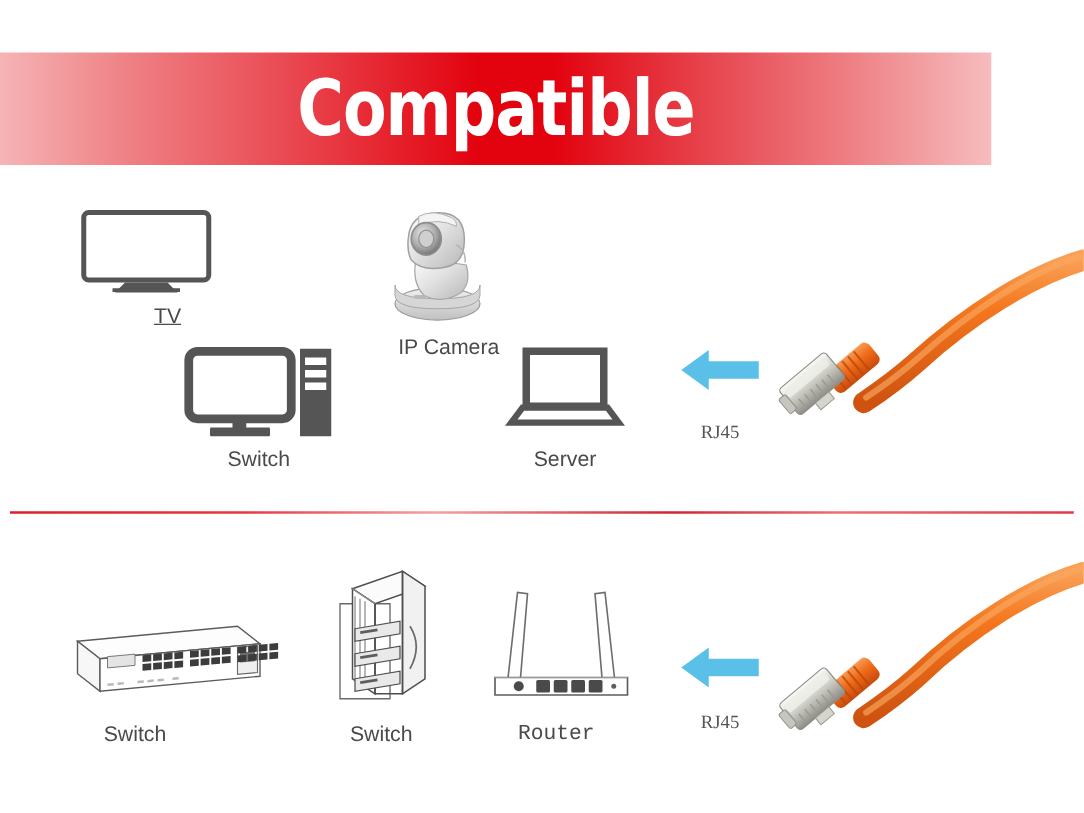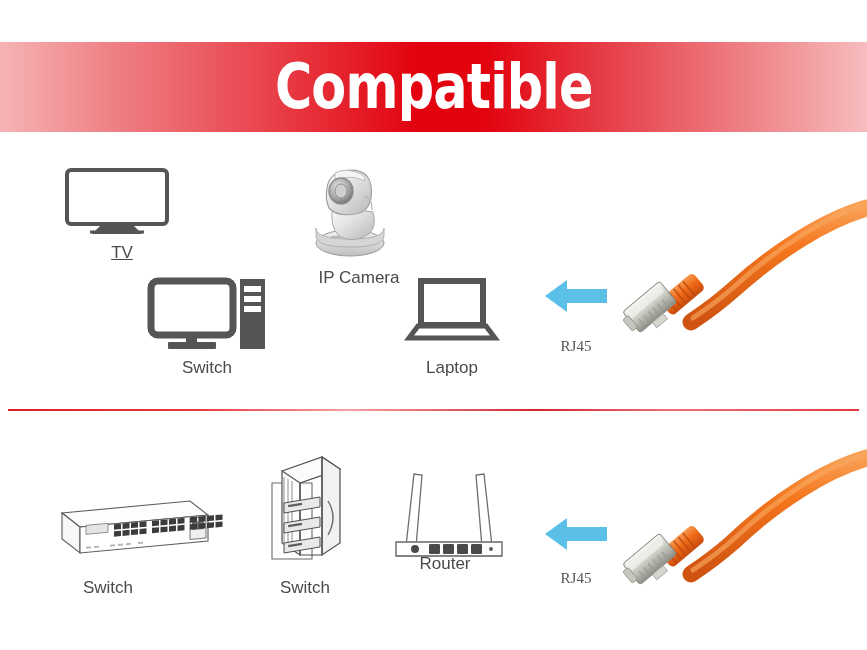--- a/index.html
+++ b/index.html
@@ -13,21 +13,21 @@
     position: relative;
     overflow: hidden;
     font-family: "Liberation Sans", sans-serif;
   }
 
   
   #banner {
     position: absolute;
     left: 0;
     top: 42px;
-    width: 867px;
+    width: 793px;
     height: 90px;
     background: linear-gradient(to right,
         #f6b4b6 0%,
         #ef8488 12%,
         #e9454e 30%,
         #e2030f 48%,
         #e2030f 56%,
         #e74750 72%,
         #ef898d 88%,
         #f7bcbe 100%);
@@ -84,21 +84,21 @@
   <div id="banner-title">Compatible</div>
 </div>
 
 <div class="icon-wrap" style="left:62px; top:166px;">
   <svg width="112" height="70" viewBox="0 0 112 70">
     <rect x="5" y="4" width="100" height="54" rx="4" ry="4" fill="none" stroke="#555" stroke-width="4"></rect>
     <path d="M38 60 L72 60 L80 68 L30 68 Z" fill="#555"></path>
     <path d="M28 66 L82 66" stroke="#555" stroke-width="3"></path>
   </svg>
 </div>
-<div class="label" style="left:66px; top:243px; width:112px;text-decoration:underline;">TV</div>
+<div class="label" style="left:78px; top:243px; width:112px;text-decoration:underline;">TV</div>
 
 <div class="icon-wrap" style="left:305px; top:166px;">
   <svg width="86" height="92" viewBox="0 0 86 92">
     <defs>
       <linearGradient id="camBody" x1="0" y1="0" x2="1" y2="1">
         <stop offset="0%" stop-color="#fdfdfd"></stop>
         <stop offset="45%" stop-color="#e2e2e2"></stop>
         <stop offset="100%" stop-color="#b8b8b8"></stop>
       </linearGradient>
       <linearGradient id="camBase" x1="0" y1="0" x2="0" y2="1">
@@ -145,21 +145,21 @@
   </svg>
 </div>
 <div class="label" style="left:148px; top:358px; width:118px;">Switch</div>
 
 <div class="icon-wrap" style="left:408px; top:278px;">
   <svg width="88" height="62" viewBox="0 0 88 62">
     <rect x="13" y="3" width="62" height="44" fill="none" stroke="#555" stroke-width="6"></rect>
     <path d="M10 48 L78 48 L87 60 L1 60 Z" fill="none" stroke="#555" stroke-width="5"></path>
   </svg>
 </div>
-<div class="label" style="left:404px; top:358px; width:96px;">Laptop</div>
+<div class="label" style="left:404px; top:358px; width:96px;">Server</div>
 
 <div class="arrow" style="left:545px; top:278px;">
   <svg width="62" height="36" viewBox="0 0 62 36">
     <path d="M0 18 L22 2 L22 11 L62 11 L62 25 L22 25 L22 34 Z" fill="#5bc0e8"></path>
   </svg>
 </div>
 <div class="label serif" style="left:528px; top:338px; width:96px;">RJ45</div>
 
 <div class="icon-wrap" style="left:625px; top:190px;">
   <svg width="242" height="185" viewBox="0 0 242 185">
@@ -321,21 +321,21 @@
 
     <g fill="#4a4a4a">
       <rect x="37" y="82" width="11" height="10" rx="1.2"></rect>
       <rect x="51" y="82" width="11" height="10" rx="1.2"></rect>
       <rect x="65" y="82" width="11" height="10" rx="1.2"></rect>
       <rect x="79" y="82" width="11" height="10" rx="1.2"></rect>
     </g>
     <circle cx="99" cy="87" r="2" fill="#5f5f5f"></circle>
   </svg>
 </div>
-<div class="label" style="left:392px; top:554px; width:106px;">Router</div>
+<div class="label" style="left:392px; top:578px; width:106px;font-family:Liberation Mono, monospace;">Router</div>
 
 <div class="arrow" style="left:545px; top:516px;">
   <svg width="62" height="36" viewBox="0 0 62 36">
     <path d="M0 18 L22 2 L22 11 L62 11 L62 25 L22 25 L22 34 Z" fill="#5bc0e8"></path>
   </svg>
 </div>
 <div class="label serif" style="left:528px; top:570px; width:96px;">RJ45</div>
 
 <div class="icon-wrap" style="left:625px; top:440px;">
   <svg width="242" height="190" viewBox="0 0 242 190">

